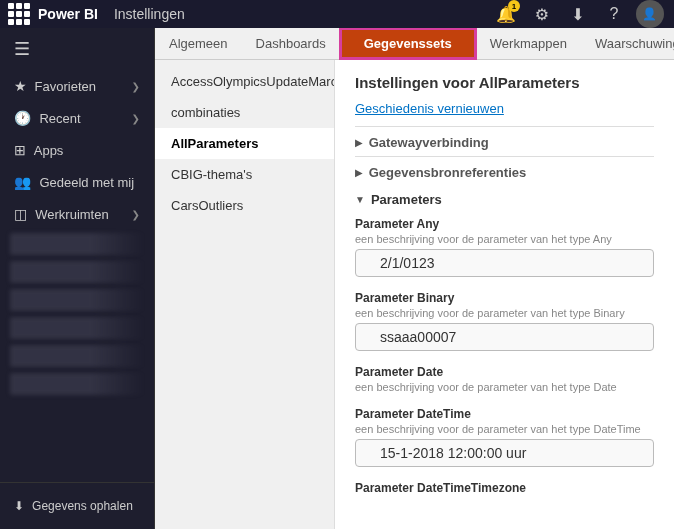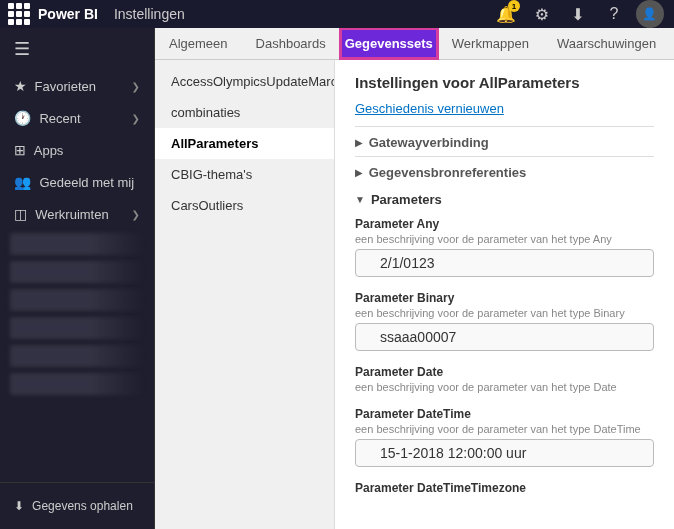--- a/index.html
+++ b/index.html
@@ -128,24 +128,24 @@
     }
     .tab {
       padding: 8px 14px;
       font-size: 13px;
       color: #555;
       cursor: pointer;
       border: none; background: transparent;
       position: relative;
     }
     .tab.active {
-      background: #6d28d9;
+      background: #c2410c;
       color: #fff;
       border: 2px solid #d63e9d;
-      padding: 6px 3px;
+      padding: 6px 22px;
       font-weight: 600;
       outline: 2px solid #d63e9d;
       outline-offset: -1px;
     }
 
     
     .settings-content {
       display: flex;
       flex: 1;
       overflow: hidden;

